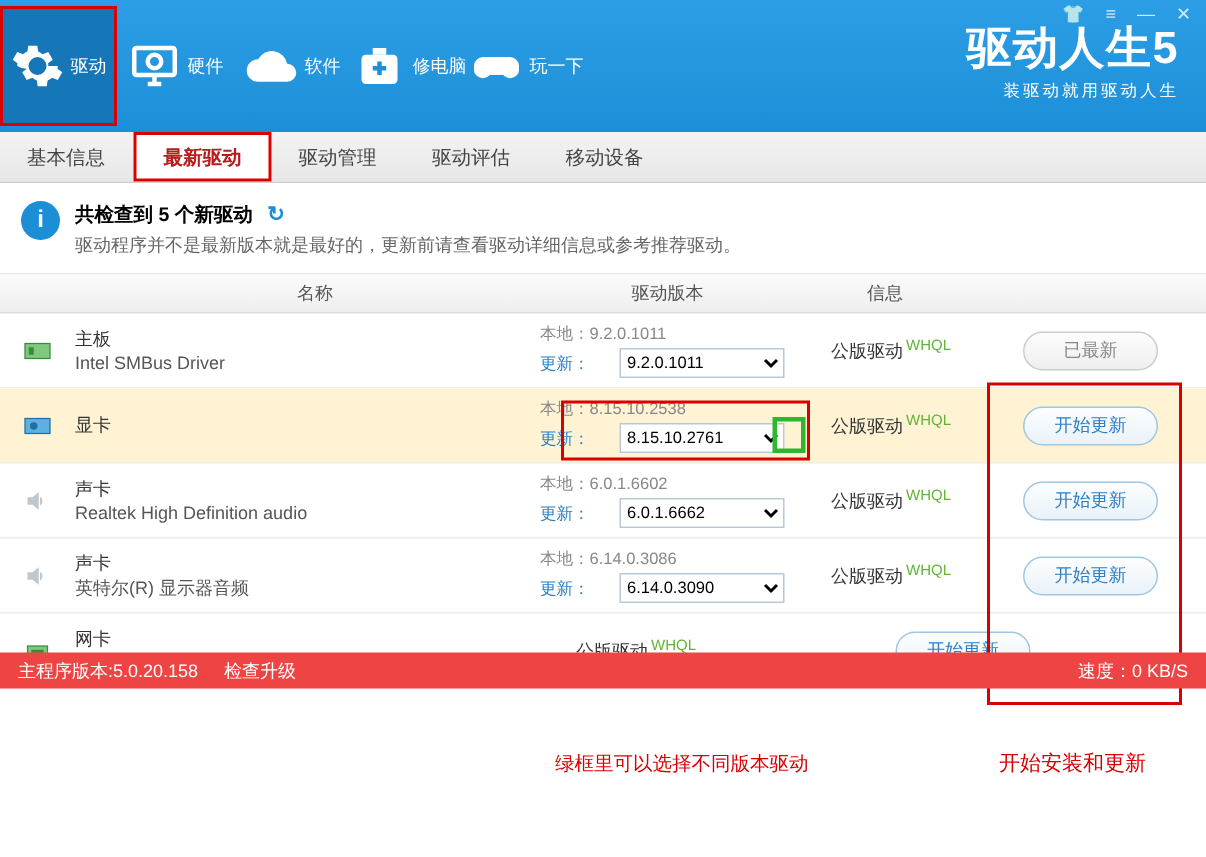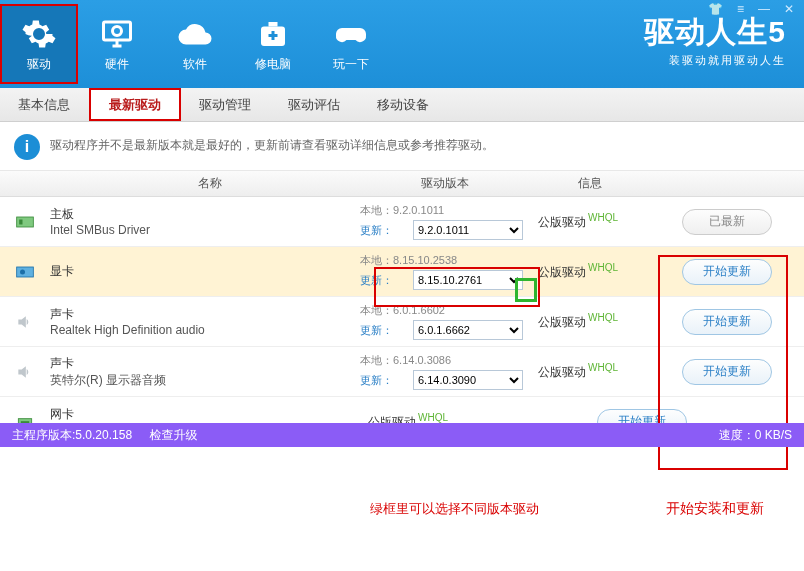--- a/index.html
+++ b/index.html
@@ -5,21 +5,21 @@
 * { margin: 0; padding: 0; box-sizing: border-box; font-family: "Microsoft YaHei", Arial, sans-serif; }
 body { background: #fff; width: 804px; height: 571px; overflow: hidden; }
 
 .header {
   height: 88px;
   background: linear-gradient(to bottom, #2b9ee5, #1d8fd8);
   display: flex;
   align-items: center;
   position: relative;
 }
-.nav-item { width: 78px; height: 80px; display: flex; flex-direction: column; align-items: center; justify-content: center; color: #fff; cursor: pointer; font-size: 12px; gap: 4px; }
+.nav-item { width: 78px; height: 80px; display: flex; flex-direction: row; align-items: center; justify-content: center; color: #fff; cursor: pointer; font-size: 12px; gap: 4px; }
 .nav-item.active { background: #1577b8; border: 2px solid #d90000; }
 .nav-item .icon { width: 36px; height: 36px; display: flex; align-items: center; justify-content: center; }
 .brand { position: absolute; right: 18px; top: 12px; color: #fff; font-size: 30px; font-weight: bold; letter-spacing: 1px; }
 .brand small { display: block; font-size: 11px; font-weight: normal; text-align: right; letter-spacing: 2px; }
 .winctrl { position: absolute; right: 6px; top: 2px; display: flex; gap: 6px; color: #cfeaff; font-size: 12px; }
 .winctrl span { cursor: pointer; padding: 0 4px; }
 
 .tabs { height: 34px; background: linear-gradient(#f3f3f3,#e7e7e7); border-bottom: 1px solid #cfcfcf; display: flex; align-items: stretch; }
 .tab { padding: 0 18px; font-size: 13px; color: #444; display: flex; align-items: center; cursor: pointer; border-right: 1px solid transparent; }
 .tab.selected { background: #fff; color: #b91c1c; border: 2px solid #d90000; font-weight: bold; }
@@ -40,34 +40,34 @@
 .row.hl { background: #fff3d4; }
 .row .ic { width: 50px; display: flex; align-items: center; justify-content: center; }
 .row .ic svg { width: 24px; height: 20px; }
 .row .nm { width: 310px; font-size: 12px; color: #333; }
 .row .nm .sub { font-size: 12px; color: #555; }
 .row .ver { width: 170px; font-size: 11px; color: #888; }
 .row .ver .local { }
 .row .ver .upd { display: flex; align-items: center; gap: 20px; margin-top: 2px; }
 .row .ver .ulabel { color: #2a7fc6; }
 .row .ver select { width: 110px; font-size: 11px; border: 1px solid #b8c8d8; height: 20px; background: #fff; }
-.row .info { width: 120px; font-size: 12px; color: #333; text-align: left; padding-left: 8px; }
+.row .info { width: 120px; font-size: 12px; color: #333; text-align: center; padding-left: 8px; }
 .row .info .whql { color: #5fb536; font-size: 10px; vertical-align: super; margin-left: 2px; }
 .row .act { flex: 1; display: flex; justify-content: center; }
 .btn { width: 90px; height: 26px; border-radius: 13px; border: 1px solid #9fc6e4; background: linear-gradient(#fdfefe,#e9f2f9); color: #2a7fc6; font-size: 12px; cursor: pointer; }
 .btn.gray { color: #888; border-color: #ccc; background: linear-gradient(#fdfdfd,#efefef); }
 
 .redbox-actions { position: absolute; border: 2px solid #d90000; right: 16px; top: 255px; width: 130px; height: 215px; pointer-events: none; }
 .redbox-version { position: absolute; border: 2px solid #d90000; left: 374px; top: 267px; width: 166px; height: 40px; pointer-events: none; }
 .greenbox { position: absolute; border: 3px solid #2fb52f; left: 515px; top: 278px; width: 22px; height: 24px; pointer-events: none; }
 
 .note-green { position: absolute; left: 370px; top: 500px; font-size: 13px; color: #d90000; }
 .note-red { position: absolute; right: 40px; top: 500px; font-size: 14px; color: #d90000; }
 
-.footer { position: absolute; bottom: 0; left: 0; right: 0; height: 24px; background: #8b5cf6; color: #fff; font-size: 12px; display: flex; align-items: center; padding: 0 12px; justify-content: space-between; }
+.footer { position: absolute; bottom: 0; left: 0; right: 0; height: 24px; background: #ef4444; color: #fff; font-size: 12px; display: flex; align-items: center; padding: 0 12px; justify-content: space-between; }
 .footer a { color: #fff; text-decoration: none; margin-left: 14px; }
 
 .wrap { position: relative; }
 </style>
 </head>
 <body>
 
 <div class="wrap">
 
 <div class="header">
@@ -131,20 +131,21 @@
   <div class="tab">基本信息</div>
   <div class="tab selected">最新驱动</div>
   <div class="tab">驱动管理</div>
   <div class="tab">驱动评估</div>
   <div class="tab">移动设备</div>
 </div>
 
 <div class="info-bar">
   <div class="icn">i</div>
   <div class="txt">
+    <b><span>共检查到 5 个新驱动</span> <span class="refresh">↻</span></b>
     <p>驱动程序并不是最新版本就是最好的，更新前请查看驱动详细信息或参考推荐驱动。</p>
   </div>
 </div>
 
 <div class="grid-head">
   <div class="col-name">名称</div>
   <div class="col-ver">驱动版本</div>
   <div class="col-info">信息</div>
 </div>
 

